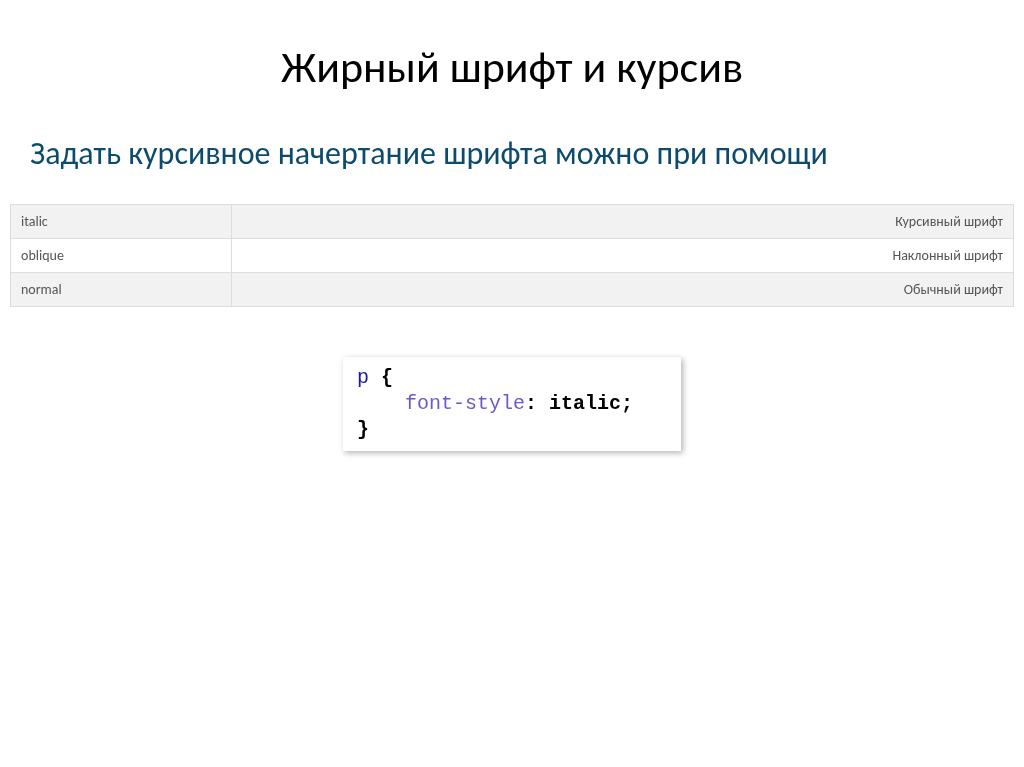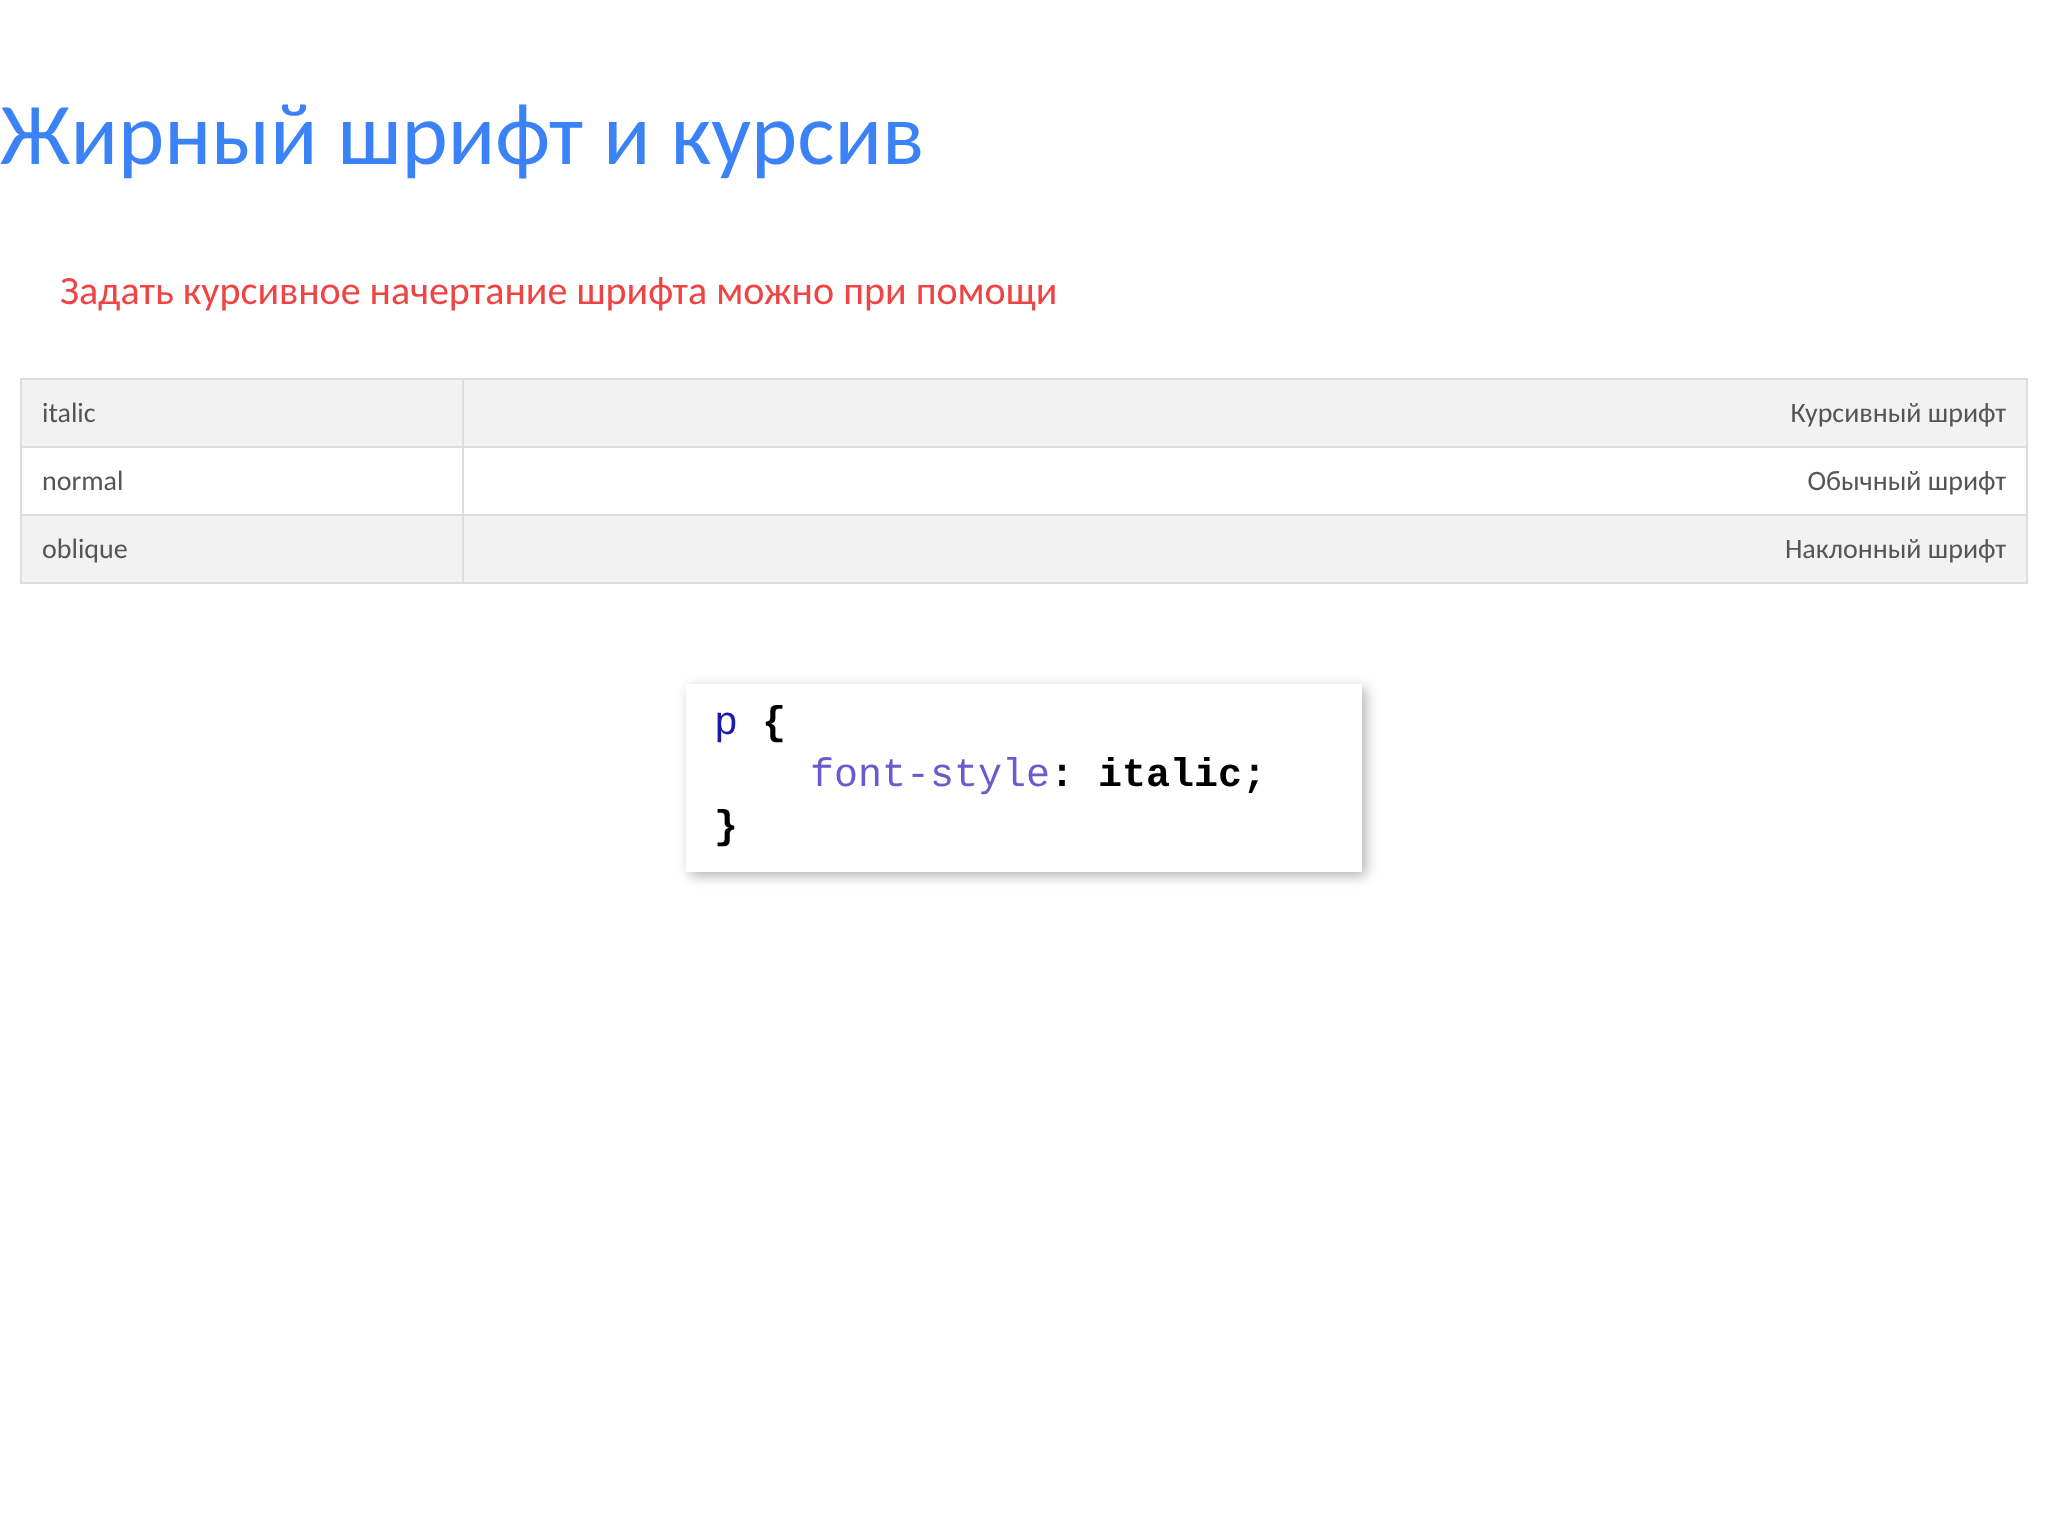--- a/index.html
+++ b/index.html
@@ -13,27 +13,27 @@
   }
   .slide {
     width: 1024px;
     height: 767px;
     box-sizing: border-box;
     padding: 40px 0 0 0;
   }
   h1 {
     font-size: 44px;
     font-weight: 400;
-    text-align: left;
+    text-align: center;
     margin: 0 0 40px 0;
-    color: #3b82f6;
+    color: #000000;
   }
   .intro {
-    font-size: 20px;
-    color: #ef4444;
+    font-size: 32px;
+    color: #0c4a6e;
     margin: 0 60px 30px 30px;
     line-height: 1.25;
   }
   .intro .indent {
     display: block;
     padding-left: 40px;
   }
   table.props {
     width: calc(100% - 20px);
     margin: 0 10px 50px 10px;
@@ -82,26 +82,26 @@
     <span>Задать курсивное начертание шрифта можно при помощи</span>
   </p>
 
   <table class="props">
     <tbody>
         <tr>
       <td>italic</td>
       <td>Курсивный шрифт</td>
     </tr>
     <tr>
+      <td>oblique</td>
+      <td>Наклонный шрифт</td>
+    </tr>
+    <tr>
       <td>normal</td>
       <td>Обычный шрифт</td>
-    </tr>
-    <tr>
-      <td>oblique</td>
-      <td>Наклонный шрифт</td>
     </tr>
   </tbody>
     </table>
 
   <div class="code-box">
     <span class="c-sel">p</span>
     <span class="c-pun"> {</span><br>
     <span class="c-prop">font-style</span><span class="c-pun">: </span><span class="c-val">italic</span><span class="c-pun">;</span><br>
     <span class="c-pun">}</span>
   </div>

